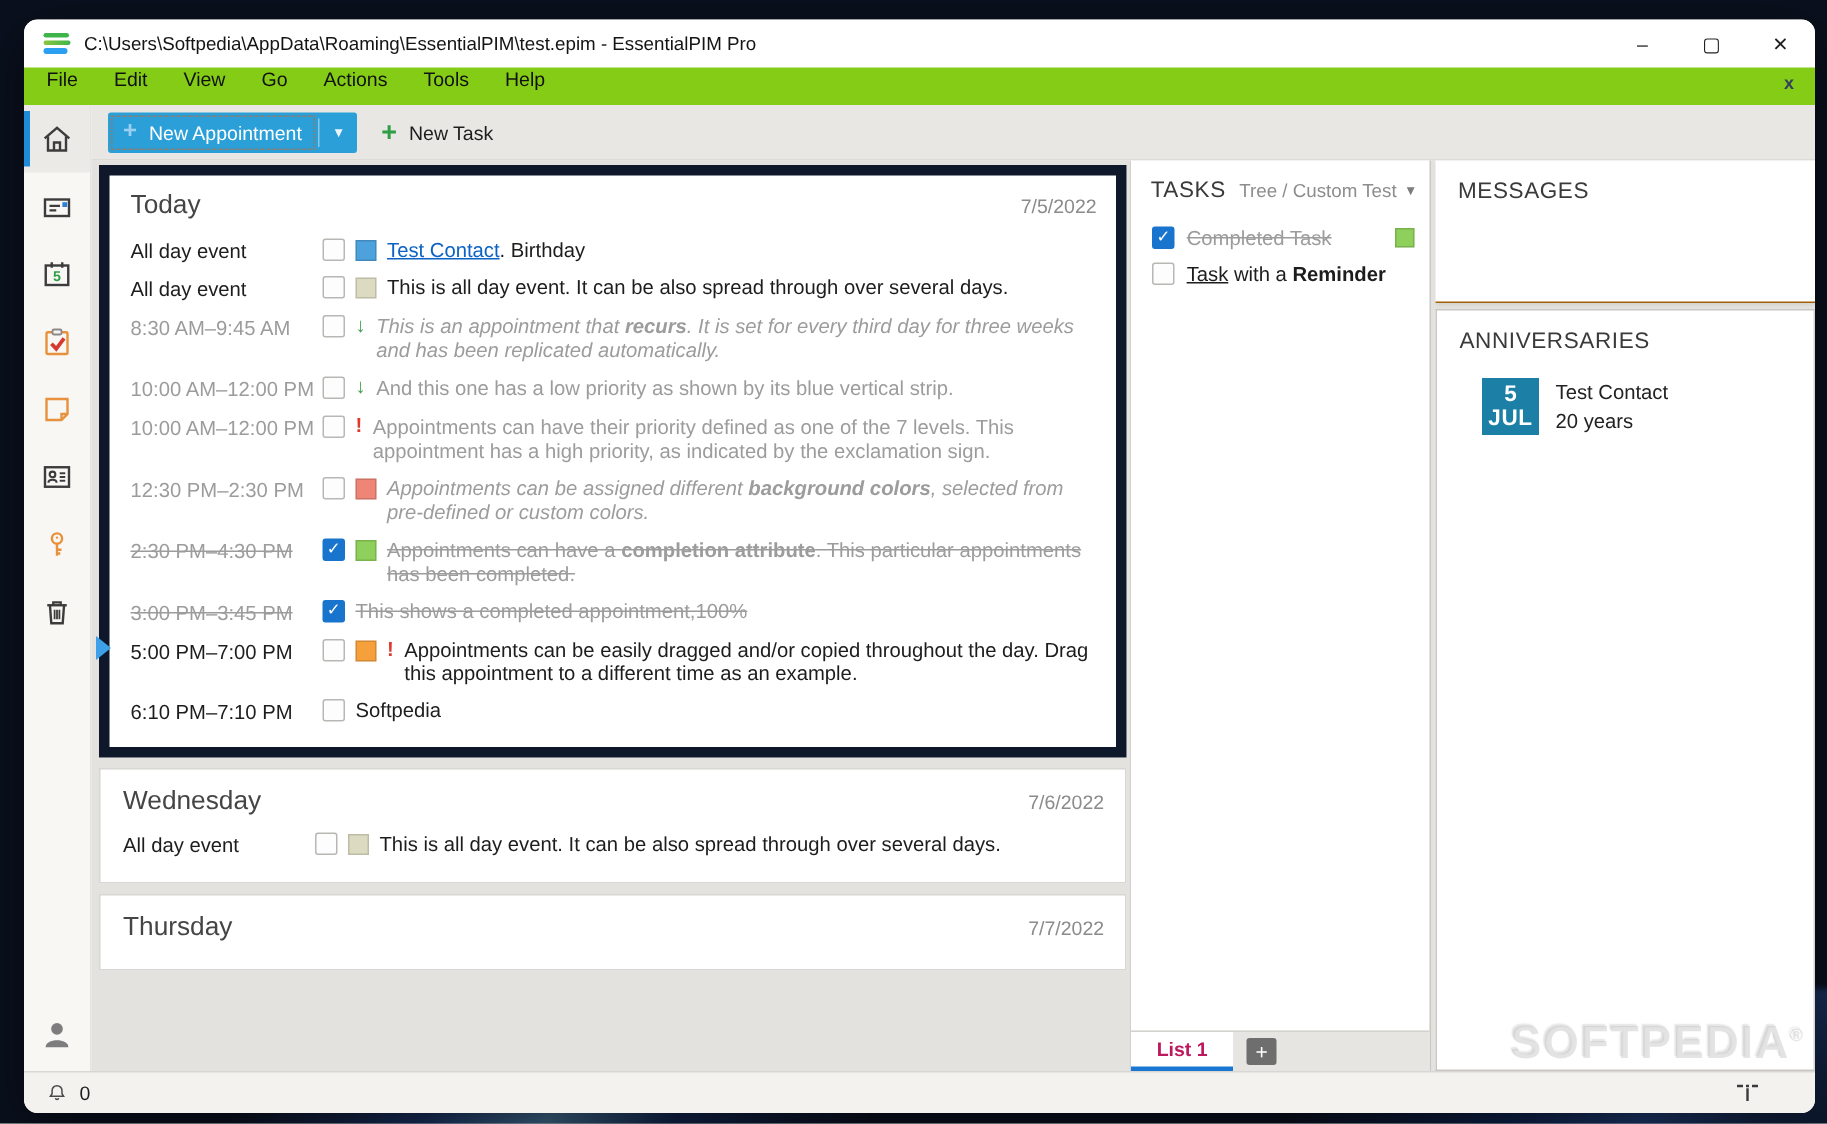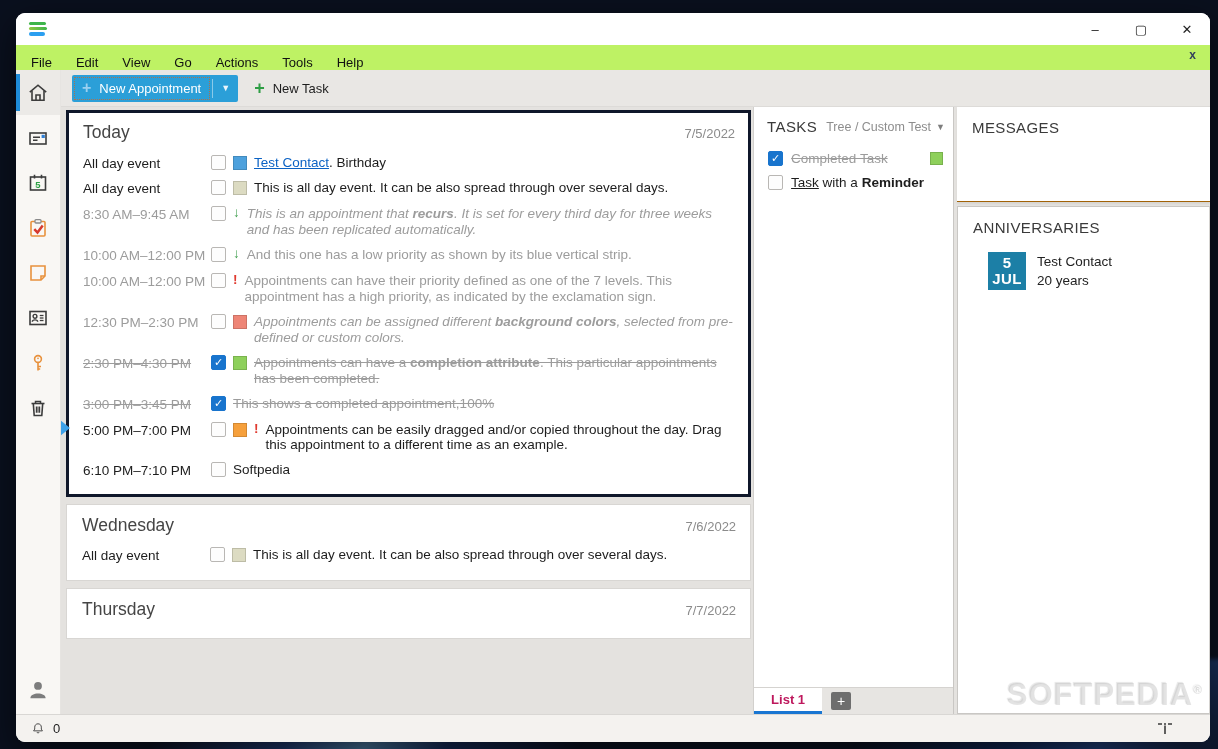--- a/index.html
+++ b/index.html
@@ -26,21 +26,21 @@
   .app-logo i{display:block;height:3.4px;border-radius:2px}
   .app-logo .s1{background:#3db54a;width:17px}
   .app-logo .s2{background:linear-gradient(90deg,#8dc63f,#3db54a);width:18px}
   .app-logo .s3{background:#2b9ff0;width:16px}
   .title-text{font-size:12.5px;color:#141414;white-space:nowrap}
   .win-controls{margin-left:auto;display:flex;height:100%}
   .win-btn{width:46px;height:100%;display:flex;align-items:center;justify-content:center;
     font-size:13px;color:#1f1f1f;cursor:default}
 
   
-  .menubar{height:25px;flex:0 0 auto;background:#bef264;display:flex;align-items:flex-end;
+  .menubar{height:25px;flex:0 0 auto;background:#84cc16;display:flex;align-items:flex-start;
     padding-left:15px;font-size:13px;color:#111;position:relative}
   .menu-item{padding:0 9px;margin-right:6px}
   .menu-item:first-child{padding-left:0}
   .menu-close{position:absolute;right:14px;top:3px;font-size:12px;font-weight:bold;color:#33415c}
 
   
   .app-body{flex:1;display:flex;min-height:0}
   .sidebar{width:44px;flex:0 0 auto;background:#f9f7f4;border-right:1px solid #e6e4e1;
     display:flex;flex-direction:column}
   .side-item{height:45px;display:flex;align-items:center;justify-content:center;position:relative}
@@ -60,21 +60,21 @@
   .appt-label{font-size:13px}
   .appt-split{width:1px;background:rgba(255,255,255,.45);margin:4px 0}
   .appt-caret{display:flex;align-items:center;padding:0 8px;font-size:9px;color:#eaf5fc}
   .btn-new-task{display:flex;align-items:center;margin-left:16px;font-size:13px;color:#1d1d1d;cursor:default}
   .task-plus{color:#2e9e44;font-size:18px;font-weight:bold;margin-right:8px;line-height:1}
 
   
   .content-row{flex:1;display:flex;min-height:0;background:#e4e2df}
   .schedule-col{flex:1;min-width:0;padding:3px 2px 0 5px;overflow:hidden}
   .day-card{background:#fff;border:1px solid #d8d6d3;margin-bottom:7px;padding:7px 12px 9px 13px;position:relative}
-  .day-card.selected{border:3px solid #0f172a;padding:6px 11px 8px 12px}
+  .day-card.selected{border:7px solid #0f172a;padding:6px 11px 8px 12px}
   .day-head{display:flex;justify-content:space-between;align-items:baseline;padding:3px 2px 7px 2px}
   .day-title{font-size:17.5px;color:#454545}
   .day-date{font-size:13px;color:#8b8b8b}
   .day-events{padding-bottom:2px}
   .ev-row{display:flex;align-items:flex-start;padding:4.5px 2px;font-size:13.5px;line-height:1.18;position:relative}
   .ev-time{flex:0 0 128px;color:#1d1d1d;padding-top:1px}
   .cbx{flex:0 0 15px;width:15px;height:15px;box-sizing:border-box;border:1px solid #b9b7b4;background:#fdfdfd;
     border-radius:2px;margin-right:7px;display:flex;align-items:center;justify-content:center;
     font-size:11px;color:#fff;line-height:1}
   .cbx.checked{background:#1874cd;border-color:#1874cd}
@@ -143,20 +143,21 @@
 <div class="wp-streak2"></div>
 
 <div class="window">
 
   <div class="titlebar">
     <span class="app-logo">
         <i class="s1"></i>
         <i class="s2"></i>
         <i class="s3"></i>
       </span>
+    <span class="title-text">C:\Users\Softpedia\AppData\Roaming\EssentialPIM\test.epim - EssentialPIM Pro</span>
     <span class="win-controls">
       <span class="win-btn">–</span>
       <span class="win-btn">▢</span>
       <span class="win-btn">✕</span>
     </span>
   </div>
 
   <div class="menubar">
     <span class="menu-item">File</span>
     <span class="menu-item">Edit</span>

